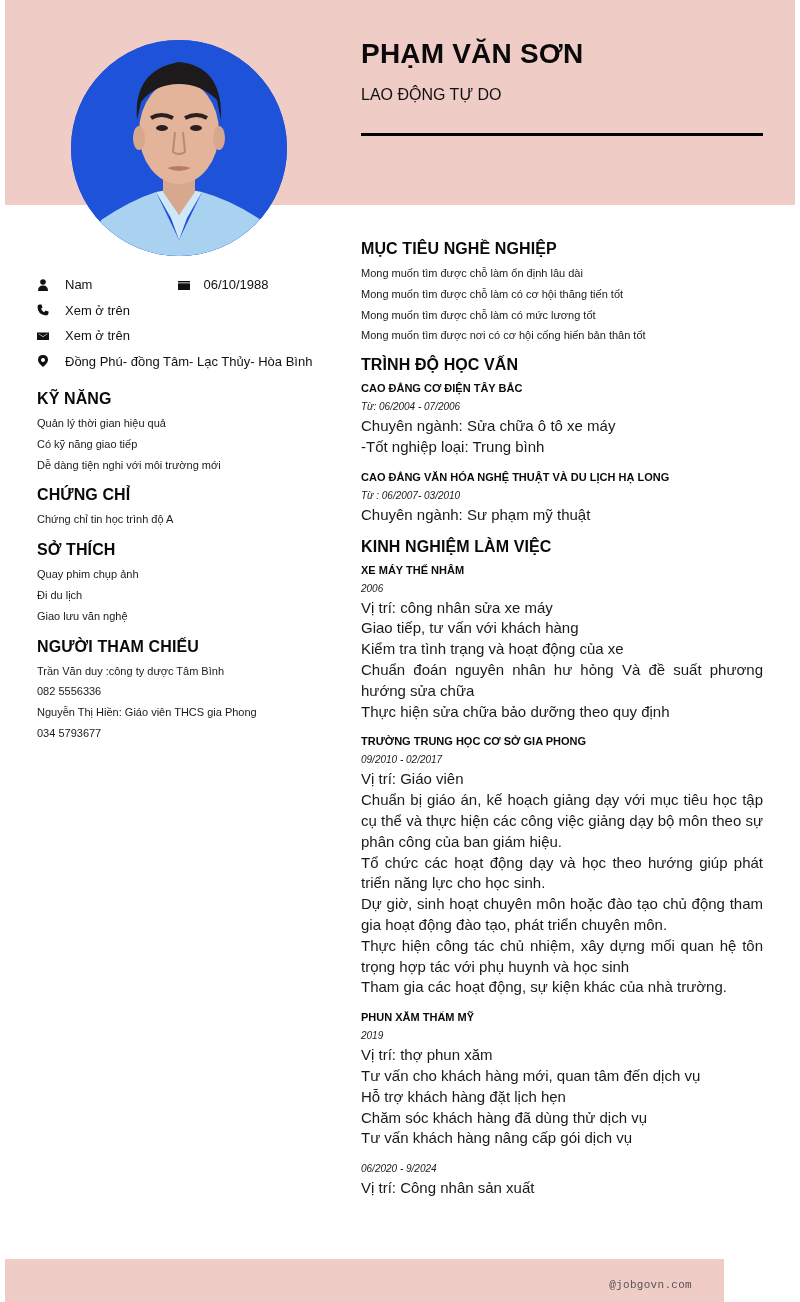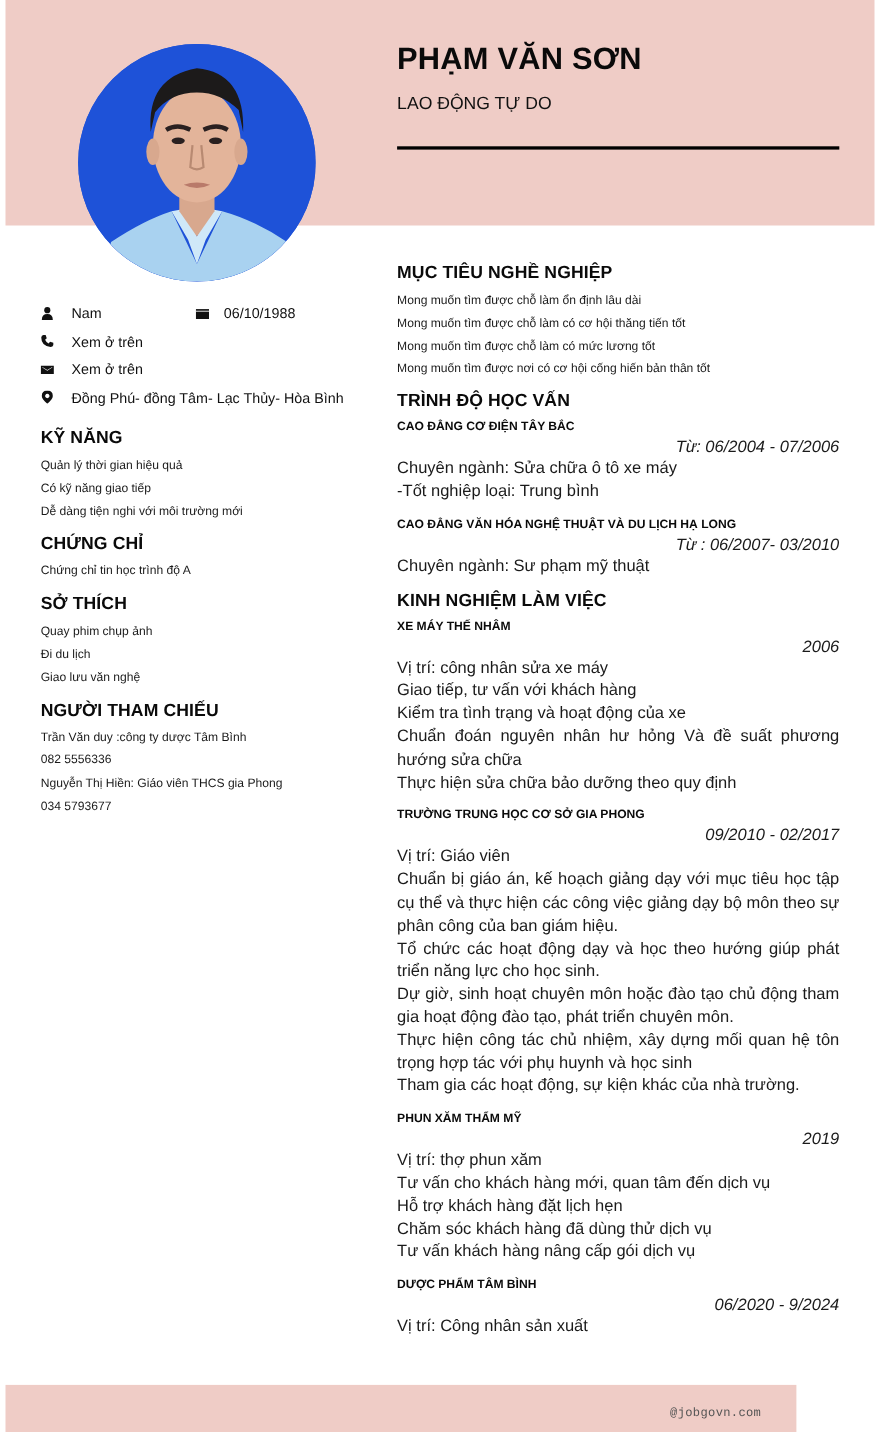--- a/index.html
+++ b/index.html
@@ -35,21 +35,21 @@
     .left .sec-hobbies { margin-top: 11px; }
     .left .sec-refs { margin-top: 11px; }
 
     
     .right { position: absolute; left: 361px; top: 240px; width: 402px; }
     .right .sec { margin-bottom: 0; }
     .right .sec-career { }
     .right .sec-edu { margin-top: 10px; }
     .right .sec-exp { margin-top: 12px; }
     .entry-title { font-size: 11px; font-weight: 700; color: #0a0a0a; line-height: 18px; text-transform: none; }
-    .entry-date { font-size: 15px; font-style: italic; color: #1a1a1a; line-height: 19px; text-align: right; }
+    .entry-date { font-size: 10px; font-style: italic; color: #1a1a1a; line-height: 19px; }
     .entry { margin-bottom: 10px; }
     .para { font-size: 15px; line-height: 20.8px; color: #1a1a1a; text-align: justify; }
   </style>
 </head>
 <body style="--accent:#efccc6;">
 
 <div class="header-band"></div>
 
 <div class="avatar">
   <svg viewBox="0 0 216 216">
@@ -208,21 +208,20 @@
       <div class="entry-title">PHUN XĂM THẨM MỸ</div>
       <div class="entry-date">2019</div>
       <div class="para">Vị trí: thợ phun xăm</div>
       <div class="para">Tư vấn cho khách hàng mới, quan tâm đến dịch vụ</div>
       <div class="para">Hỗ trợ khách hàng đặt lịch hẹn</div>
       <div class="para">Chăm sóc khách hàng đã dùng thử dịch vụ</div>
       <div class="para">Tư vấn khách hàng nâng cấp gói dịch vụ</div>
     </div>
 
     <div class="entry">
-      <div class="entry-title">DƯỢC PHẨM TÂM BÌNH</div>
       <div class="entry-date">06/2020 - 9/2024</div>
       <div class="para">Vị trí: Công nhân sản xuất</div>
     </div>
   </div>
 </div>
 
 <div class="footer-band">
   <span class="footer-text">@jobgovn.com</span>
 </div>
 

